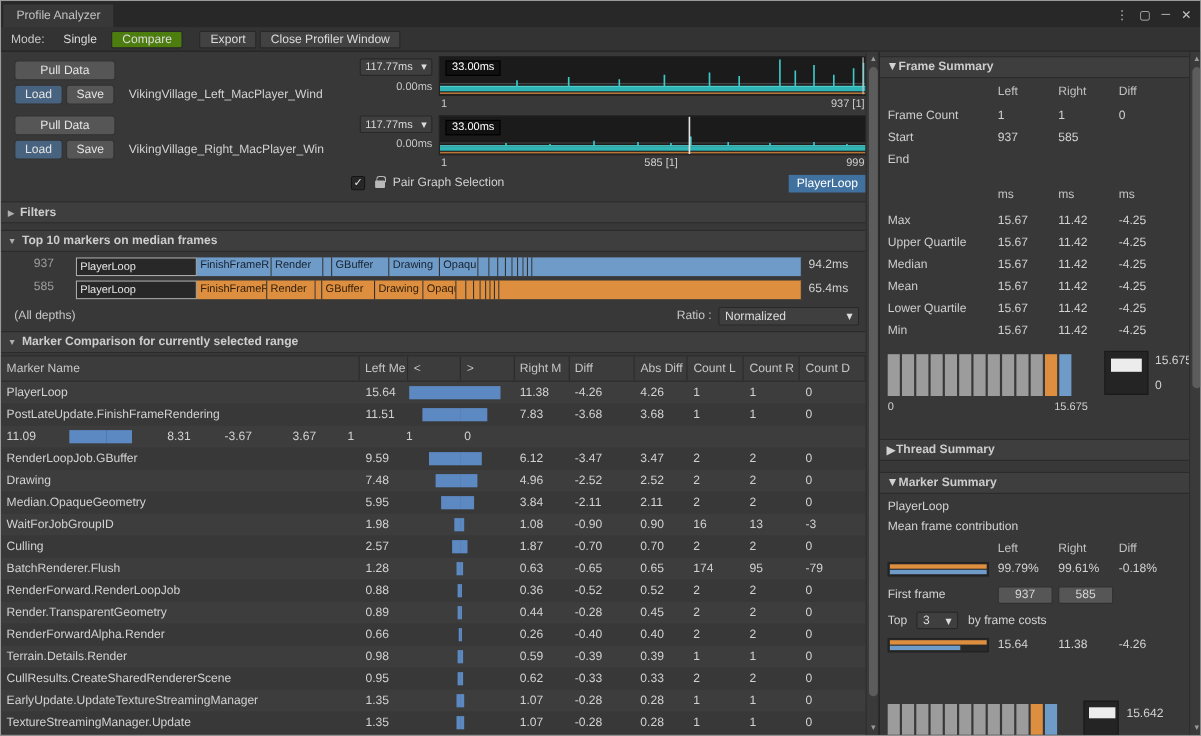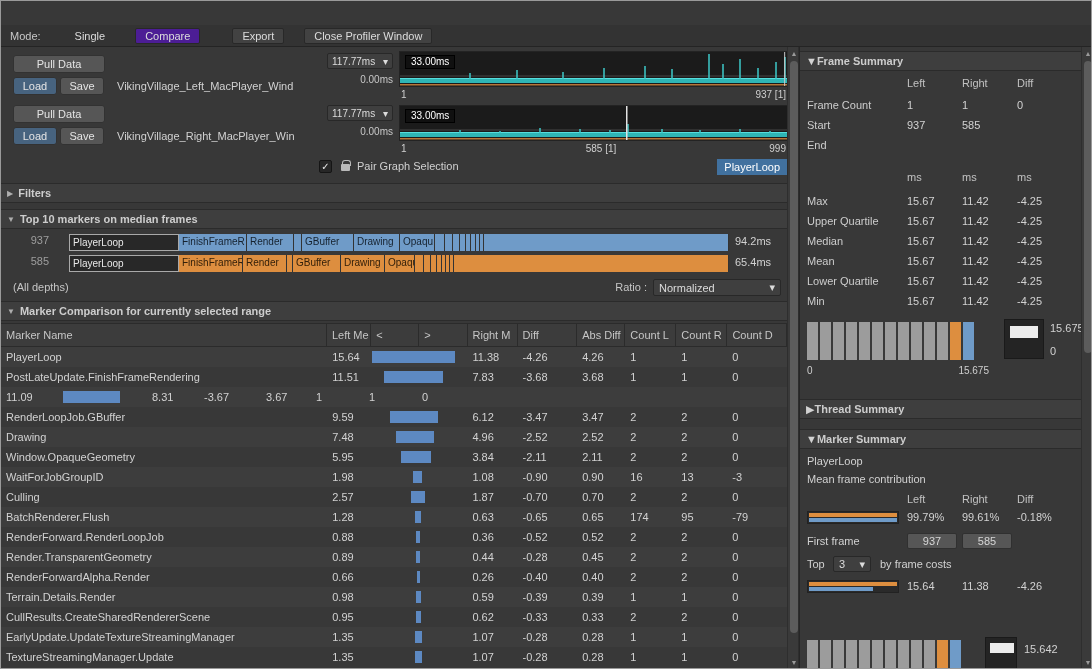--- a/index.html
+++ b/index.html
@@ -5,25 +5,25 @@
 *{box-sizing:border-box;margin:0;padding:0}
 body{width:1092px;height:669px;font-family:"Liberation Sans","DejaVu Sans",sans-serif;font-size:11px;color:#d2d2d2;background:#1e1e1e;overflow:hidden}
 #win{position:relative;width:1092px;height:669px;background:#383838;border:1px solid #9a9a9a;overflow:hidden}
 .abs{position:absolute}
 div,span{white-space:nowrap}
 
 #titlebar{left:0;top:0;width:100%;height:24px;background:#282828}
 #tab{left:2px;top:3px;height:21px;line-height:20px;padding:0 12px;background:#383838;color:#c2c2c2}
 #winicons{right:8px;top:0;height:24px;display:flex;align-items:center;gap:10px;color:#c0c0c0}
 
-#modebar{left:0;top:24px;width:100%;height:22px;background:#333;border-bottom:1px solid #242424;display:flex;align-items:center;gap:20px;padding:0 9px}
+#modebar{left:0;top:24px;width:100%;height:22px;background:#333;border-bottom:1px solid #242424;display:flex;align-items:center;gap:3px;padding:0 9px}
 #modelabel{color:#c8c8c8;margin-right:4px}
 .tbtn{height:16px;line-height:14px;padding:0 9px;background:#424242;border:1px solid #282828;border-radius:2px;color:#dcdcdc}
 .tbtn.flat{background:transparent;border-color:transparent}
-.tbtn.pressed{background:#4c1d95}
+.tbtn.pressed{background:#4d7c0f}
 #exportbtn{margin-left:12px}
 
 .btn{background:#565656;border:1px solid #323232;border-radius:3px;color:#e4e4e4;text-align:center;line-height:16px}
 .btn.blue{background:#47637f}
 
 #capture{left:0;top:46px;width:786px;height:136px}
 #pull1{left:12px;top:8px;width:92px;height:18px}
 #load1{left:12px;top:30px;width:44px;height:18px}
 #save1{left:59px;top:30px;width:44px;height:18px}
 #name1{left:116px;top:33px}
@@ -133,20 +133,29 @@
 #lscroll .vthumb{top:14px;height:572px}
 #rscroll .vthumb{top:14px;height:292px}
 .sarrow{position:absolute;left:0;width:12px;height:12px;font-size:7px;color:#9a9a9a;text-align:center;line-height:11px}
 .sarrow.up{top:1px}.sarrow.down{bottom:1px}
 </style>
 </head>
 <body>
 
 <div id="win">
 
+  <div id="titlebar" class="abs">
+    <div id="tab" class="abs">Profile Analyzer</div>
+    <div id="winicons" class="abs">
+      <span>⋮</span>
+      <span>▢</span>
+      <span>─</span>
+      <span>✕</span>
+    </div>
+  </div>
 
   <div id="modebar" class="abs">
     <span id="modelabel">Mode:</span>
     <span class="tbtn flat">Single</span>
     <span class="tbtn pressed">Compare</span>
     <span class="tbtn" id="exportbtn">Export</span>
     <span class="tbtn">Close Profiler Window</span>
   </div>
 
   <div id="capture" class="abs">
@@ -363,21 +372,21 @@
           <div class="hbar" style="width: 15px;"></div>
         </div>
         <div class="cell c-right">4.96</div>
         <div class="cell c-diff">-2.52</div>
         <div class="cell c-abs">2.52</div>
         <div class="cell c-cl">2</div>
         <div class="cell c-cr">2</div>
         <div class="cell c-cd">0</div>
       </div>
       <div class="mrow">
-        <div class="cell c-name">Window.OpaqueGeometry</div>
+        <div class="cell c-name">Median.OpaqueGeometry</div>
         <div class="cell c-left">5.95</div>
         <div class="c-lt">
           <div class="hbar" style="width: 18px;"></div>
         </div>
         <div class="c-gt">
           <div class="hbar" style="width: 12px;"></div>
         </div>
         <div class="cell c-right">3.84</div>
         <div class="cell c-diff">-2.11</div>
         <div class="cell c-abs">2.11</div>

